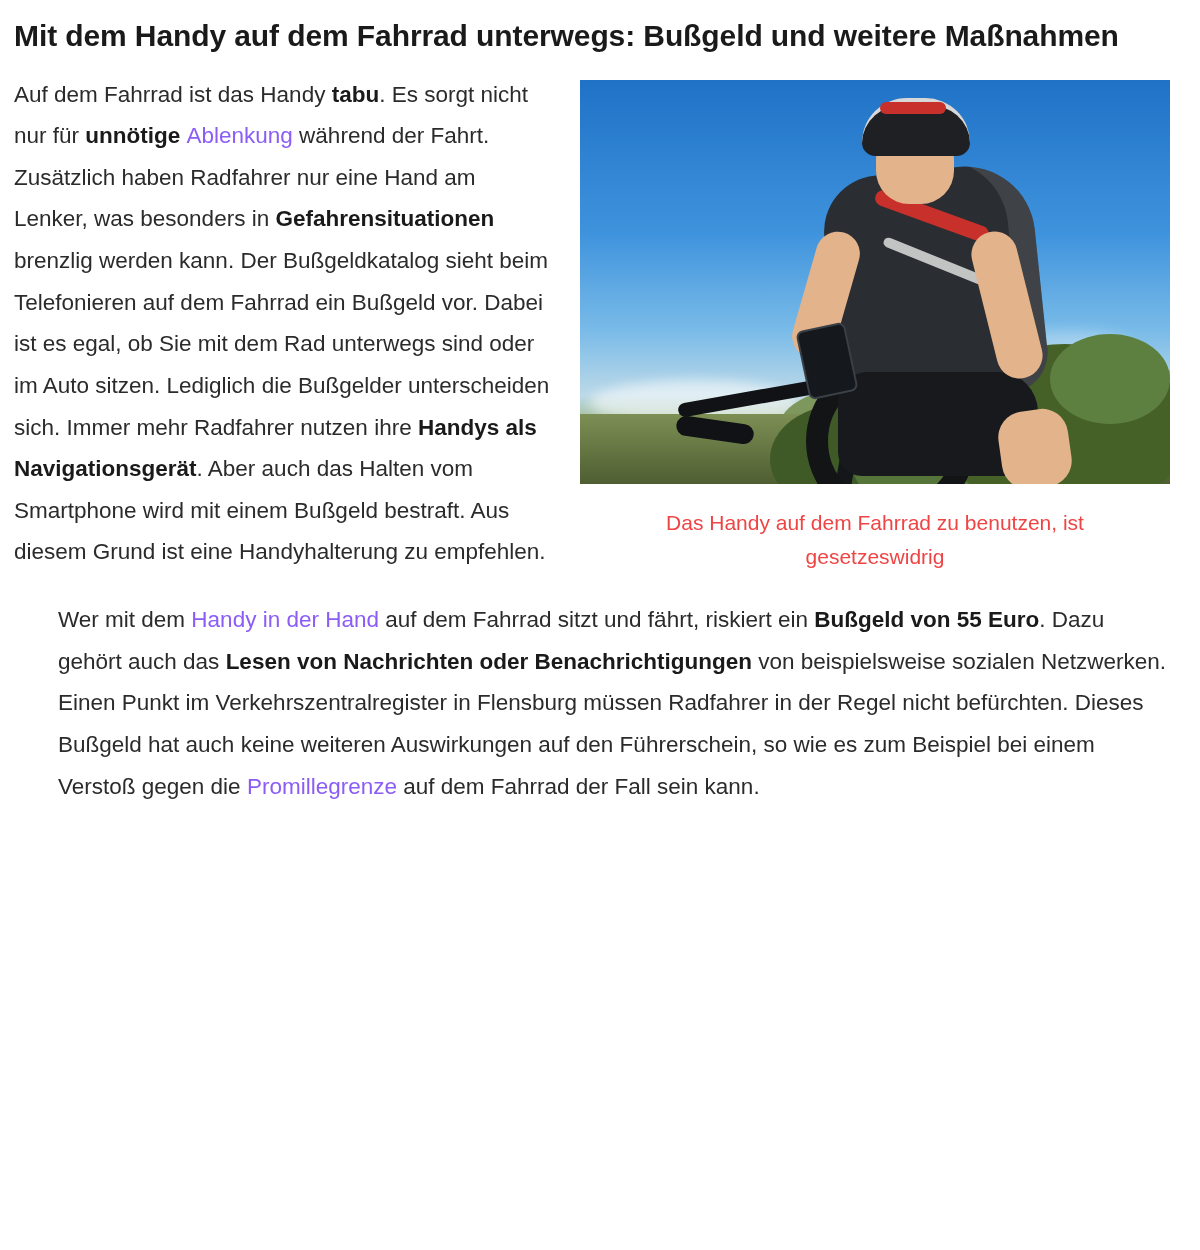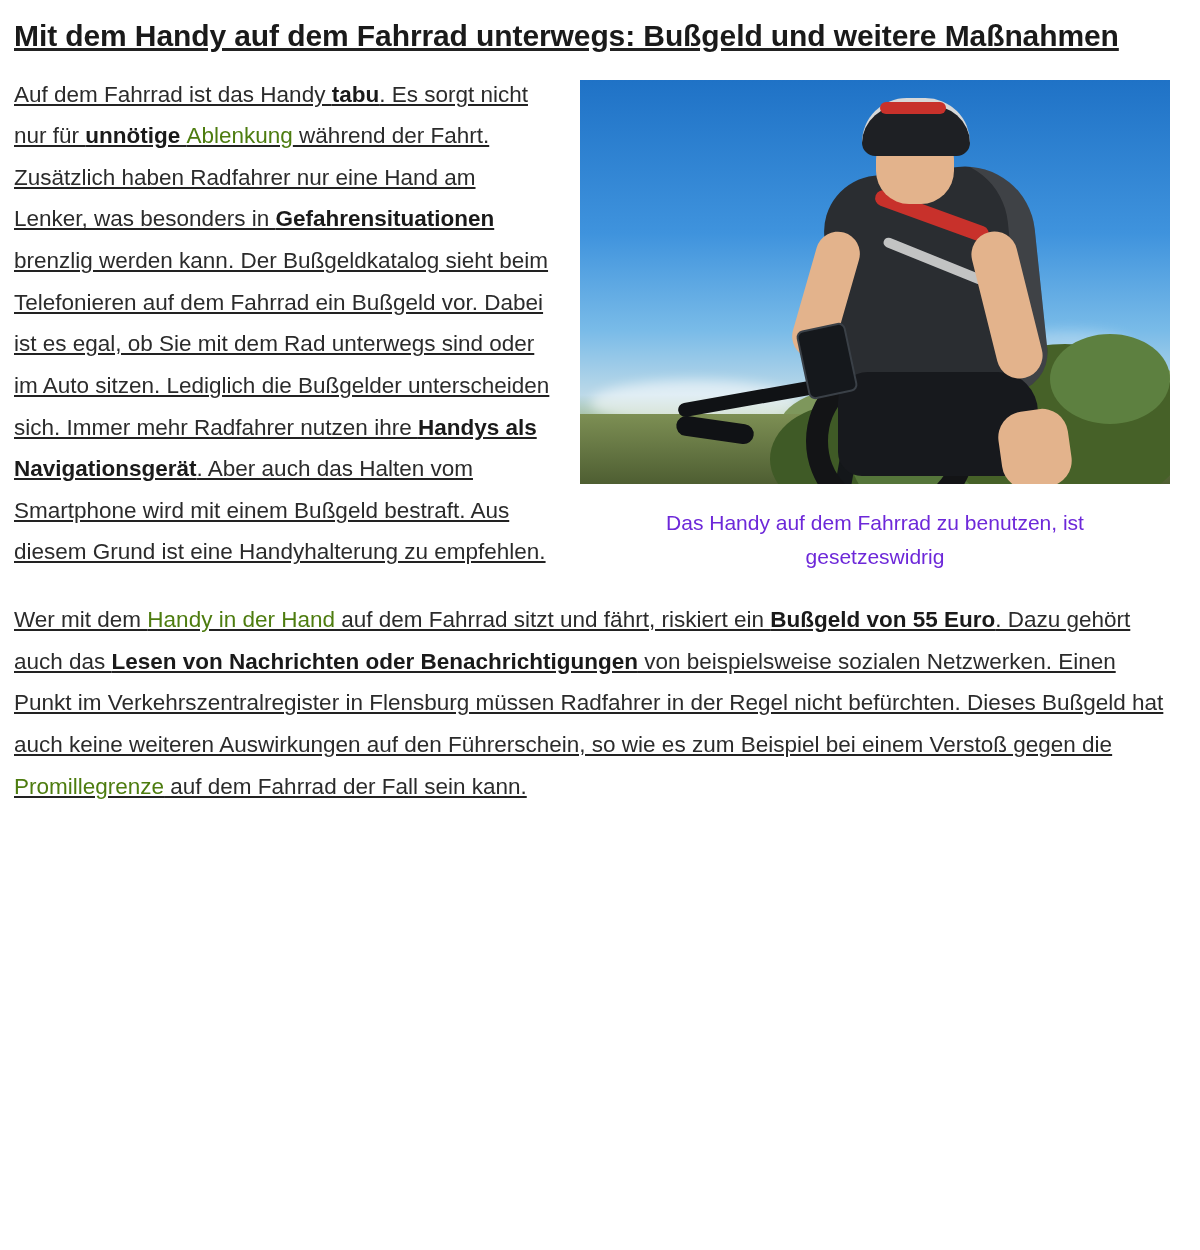--- a/index.html
+++ b/index.html
@@ -10,48 +10,48 @@
   body {
     width: 1200px;
     min-height: 1250px;
     font-family: "Liberation Sans", sans-serif;
     color: #222222;
   }
   .page {
     width: 1184px;
     box-sizing: border-box;
     padding: 10px 14px 0 14px;
-    text-decoration: underline;
   }
   h1.article-title {
     font-size: 30px;
     line-height: 1.32;
     font-weight: bold;
     color: #1a1a1a;
     margin: 6px 0 18px 0;
     letter-spacing: -0.1px;
   }
   .body-text {
     font-size: 22.5px;
     line-height: 1.85;
     color: #2b2b2b;
   }
   .body-text p {
     margin: 0 0 26px 0;
   }
   .body-text p.last {
     margin-bottom: 0;
+    margin-left: 44px;
   }
   strong {
     font-weight: bold;
     color: #1a1a1a;
     text-align: right;
   }
   a.link {
-    color: #4d7c0f;
+    color: #8b5cf6;
     text-decoration: none;
   }
   .figure {
     float: right;
     width: 590px;
     margin: 6px 0 10px 26px;
   }
   .figure .photo {
     width: 590px;
     height: 404px;
@@ -215,21 +215,21 @@
     border-radius: 50%;
     border: 22px solid #131416;
     box-sizing: border-box;
     background: radial-gradient(circle, #2c2f33 0 36%, rgba(0,0,0,0) 37%);
   }
   .figure figcaption {
     margin-top: 22px;
     text-align: center;
     font-size: 21px;
     line-height: 1.65;
-    color: #6d28d9;
+    color: #ef4444;
     padding: 0 18px;
   }
   .clearfix::after {
     content: "";
     display: block;
     clear: both;
   }
 </style>
 </head>
 <body>

